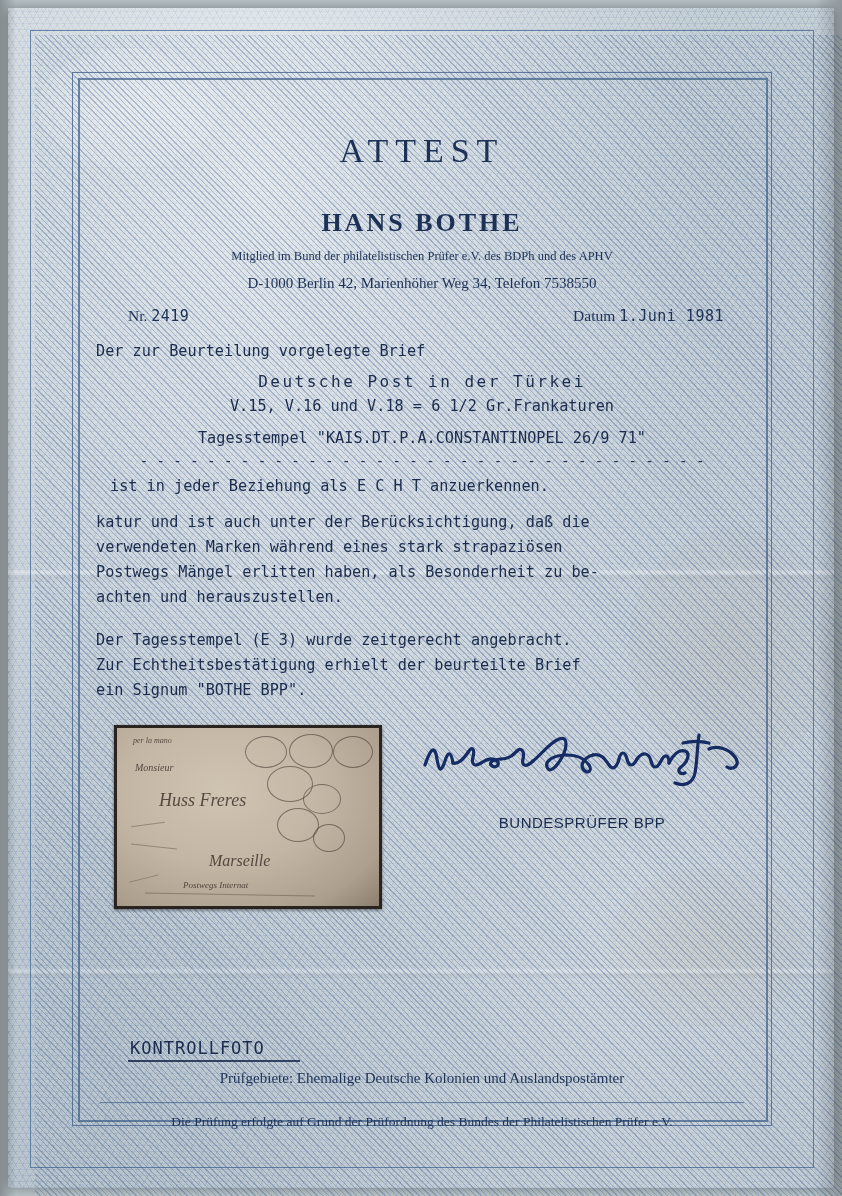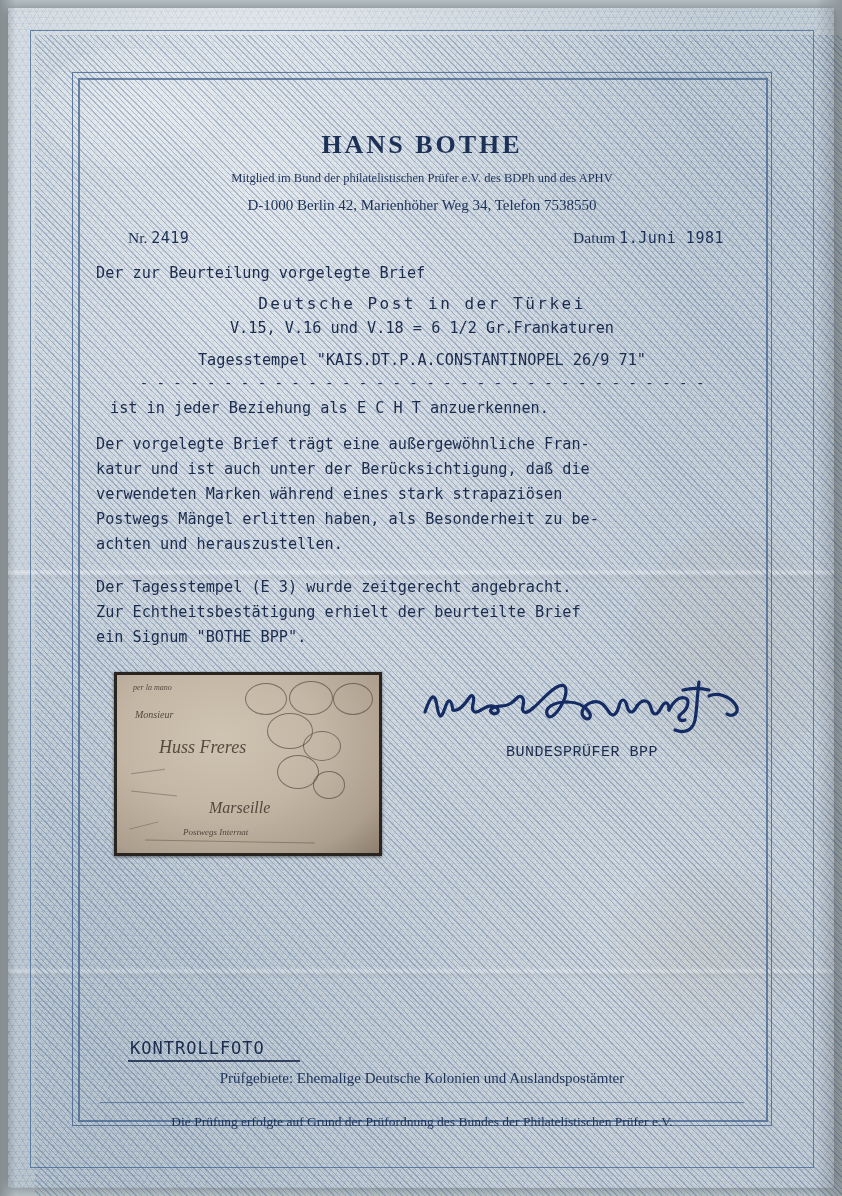--- a/index.html
+++ b/index.html
@@ -206,24 +206,24 @@
     height: 66px;
     position: relative;
   }
   .sig-name {
     font-family: "DejaVu Sans Mono", monospace;
     font-size: 15px;
     color: #1b2b4d;
     margin-top: 44px;
   }
   .sig-role {
-    font-family: Liberation Mono, monospace;
+    font-family: Liberation Sans, sans-serif;
     font-size: 15px;
     color: #1b2b4d;
-    margin-top: 2px;
+    margin-top: 19px;
     letter-spacing: 0.5px;
   }
 
   .kontrollfoto {
     position: absolute;
     left: 38px;
     top: 946px;
     font-family: "DejaVu Sans Mono", monospace;
     font-size: 17px;
     letter-spacing: 1px;
@@ -298,20 +298,21 @@
     <div class="crease" style="left:0; top:560px; width:826px; height:14px;"></div>
     <div class="crease" style="left:0; top:960px; width:826px; height:10px;"></div>
 
     <div class="frame-outer"></div>
     <div class="frame-guilloche"></div>
     <div class="frame-inner"></div>
     <div class="frame-inner2"></div>
 
     <div class="content">
 
+      <div class="attest-title">ATTEST</div>
 
       <div class="name">HANS BOTHE</div>
       <div class="membership">Mitglied im Bund der philatelistischen Prüfer e.V. des BDPh und des APHV</div>
       <div class="address">D-1000 Berlin 42, Marienhöher Weg 34, Telefon 7538550</div>
 
       <div class="numrow">
         <div>
           <span>Nr.</span>
           <span class="mono">2419</span>
         </div>
@@ -322,21 +323,20 @@
       </div>
 
       <div class="body-text l1">Der zur Beurteilung vorgelegte Brief</div>
       <div class="body-text l2">Deutsche  Post  in  der  Türkei</div>
       <div class="body-text l4">V.15, V.16 und V.18 = 6 1/2 Gr.Frankaturen</div>
       <div class="body-text l5">Tagesstempel "KAIS.DT.P.A.CONSTANTINOPEL 26/9 71"</div>
       <div class="dashes">- - - - - - - - - - - - - - - - - - - - - - - - - - - - - - - - - -</div>
       <div class="body-text l6">ist in jeder Beziehung als  E C H T  anzuerkennen.</div>
 
       <div class="body-text para">
-        <div>Der vorgelegte Brief trägt eine außergewöhnliche Fran-</div>
         <div>katur und ist auch unter der Berücksichtigung, daß die</div>
         <div>verwendeten Marken während eines stark strapaziösen</div>
         <div>Postwegs Mängel erlitten haben, als Besonderheit zu be-</div>
         <div>achten und herauszustellen.</div>
       </div>
 
       <div class="body-text para2">
         <div>Der Tagesstempel (E 3) wurde zeitgerecht angebracht.</div>
         <div>Zur Echtheitsbestätigung erhielt der beurteilte Brief</div>
         <div>ein Signum "BOTHE BPP".</div>

